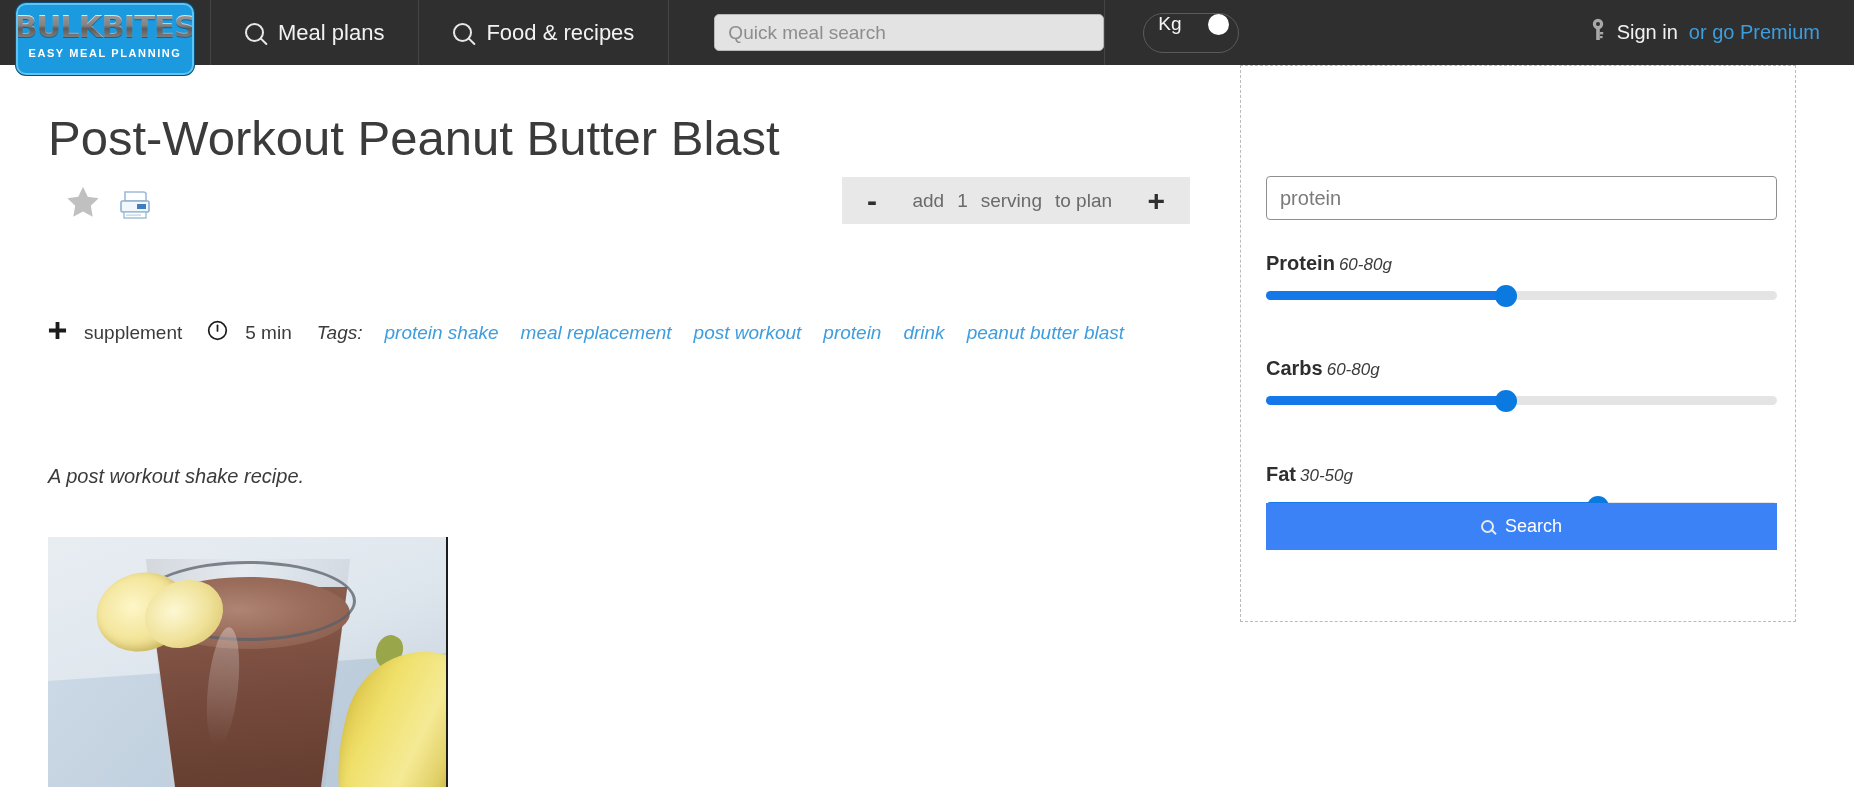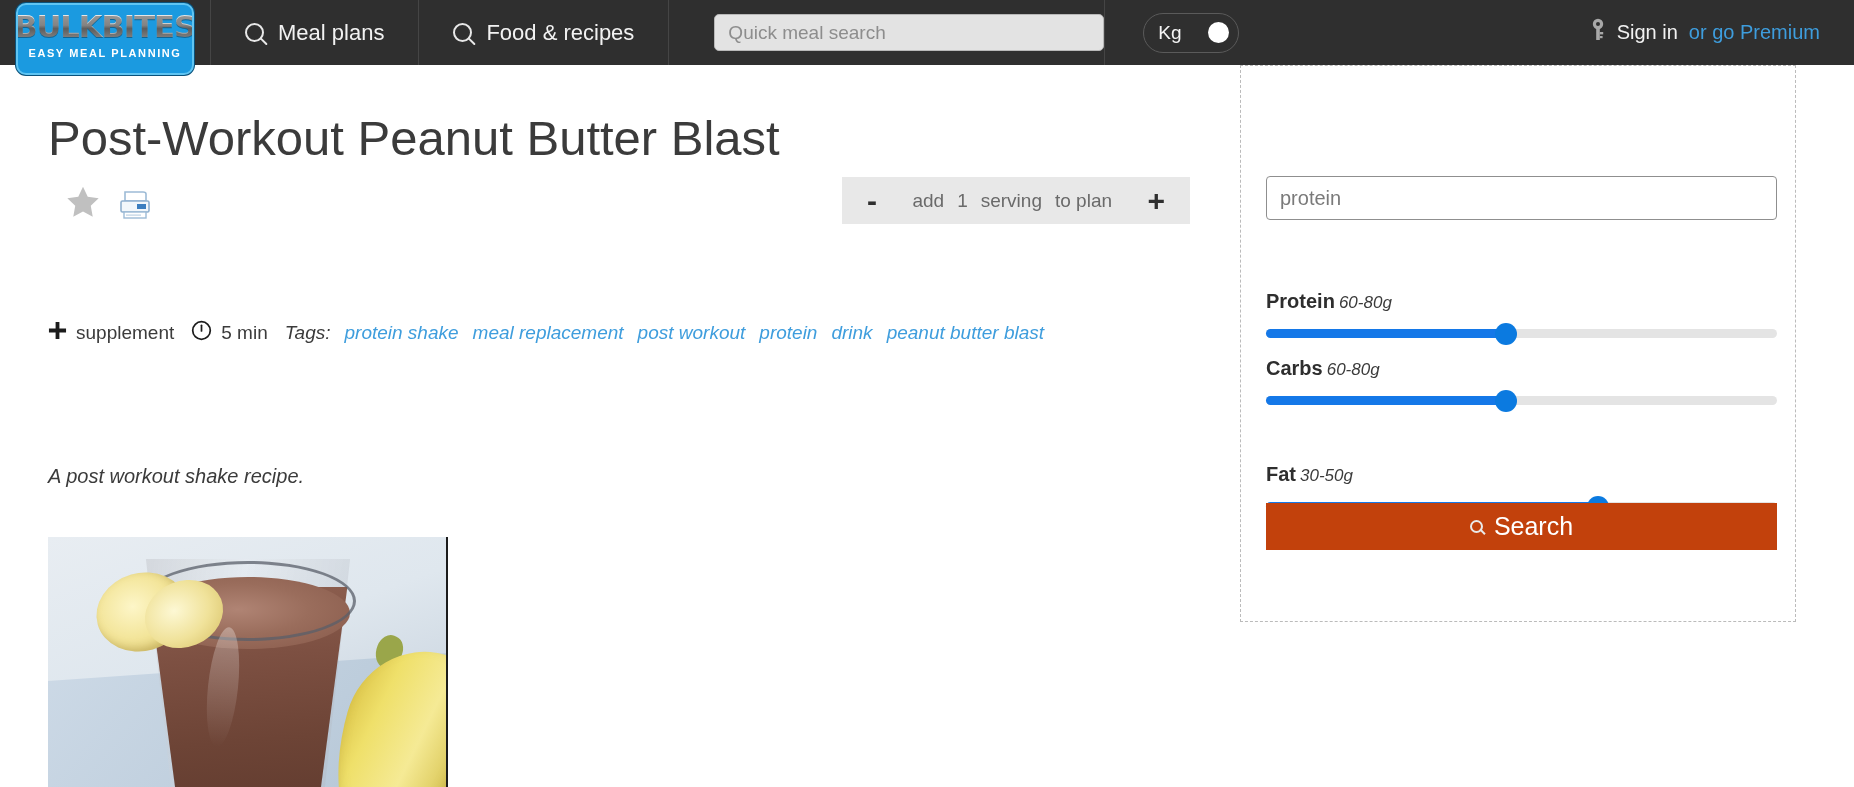--- a/index.html
+++ b/index.html
@@ -111,21 +111,21 @@
   #quick-search::placeholder { color: #8d8d8d; }
   .hdr-unit-wrap {
     display: flex; align-items: center;
     height: 65px;
     padding: 0 38px;
   }
   .unit-toggle {
     width: 96px; height: 40px;
     border: 1px solid #5a5a5a;
     border-radius: 20px;
-    display: flex; align-items: center;
+    display: flex; 
     justify-content: space-between;
     padding: 0 9px 0 14px;
     cursor: pointer;
     background: #2f2f2f;
   }
   .unit-toggle .unit-label {
     color: #f5f5f5; font-size: 19px; line-height: 19px;
   }
   .unit-knob {
     width: 21px; height: 21px; border-radius: 50%;
@@ -188,21 +188,21 @@
     font-weight: bold;
     user-select: none;
   }
   .serv-mid { display: flex; align-items: baseline; gap: 13px; }
   .serv-mid span { color: #6a6a6a; }
 
   #meta-row {
     position: absolute;
     left: 48px; top: 255px;
     display: flex; align-items: center;
-    gap: 9px;
+    gap: 17px;
     font-size: 19px;
     color: #3b3b3b;
     white-space: nowrap;
   }
   .plus-icon { flex: 0 0 19px; }
   .clock-icon { flex: 0 0 21px; margin-left: 8px;}
   #meta-row .meta-txt { color: #3b3b3b; }
   #meta-row .tags-label { font-style: italic; margin-left: 8px; color:#3b3b3b; }
   .tag-link {
     color: #3e9ddd;
@@ -388,24 +388,24 @@
     border-radius: 50%;
     background: #0b7ae0;
     transform: translate(-50%, -50%);
     cursor: grab;
   }
 
   #similar-search-button {
     position: absolute;
     left: 25px; top: 437px;
     width: 511px; height: 47px;
-    background: #c2410c;
+    background: #3b82f6;
     border: none;
     color: #ffffff;
-    font-size: 25px;
+    font-size: 18px;
     display: flex; align-items: center; justify-content: center;
     gap: 11px;
     cursor: pointer;
     font-family: "Liberation Sans", sans-serif;
   }
   .mag-sm {
     display: inline-block;
     width: 13px; height: 13px;
     border: 2px solid #e9e9e9;
     border-radius: 50%;
@@ -548,21 +548,21 @@
     </div>
   </div>
 
 </div>
 
 <div id="sidebar">
 
 
   <input id="similar-search-input" type="text" placeholder="protein" style="">
 
-  <div class="slider-group" style="top:186px;margin-top:38px;">
+  <div class="slider-group" style="top:186px;">
     <div class="slider-label">
       <b>Protein</b><i>60-80g</i>
     </div>
     <div class="slider-track">
       <div class="slider-fill" id="fill0" style="width: 47%;"></div>
       <div class="slider-thumb" id="thumb0" style="left: 47%;"></div>
     </div>
   </div>
 
   <div class="slider-group" style="top:291px;">

